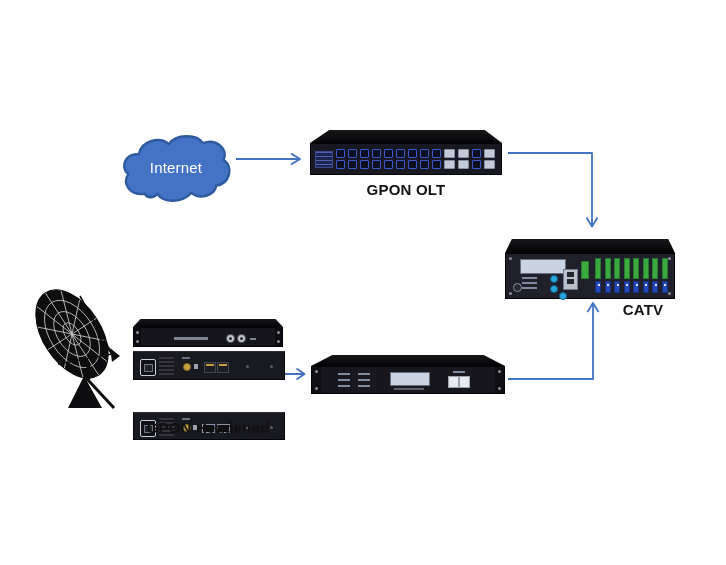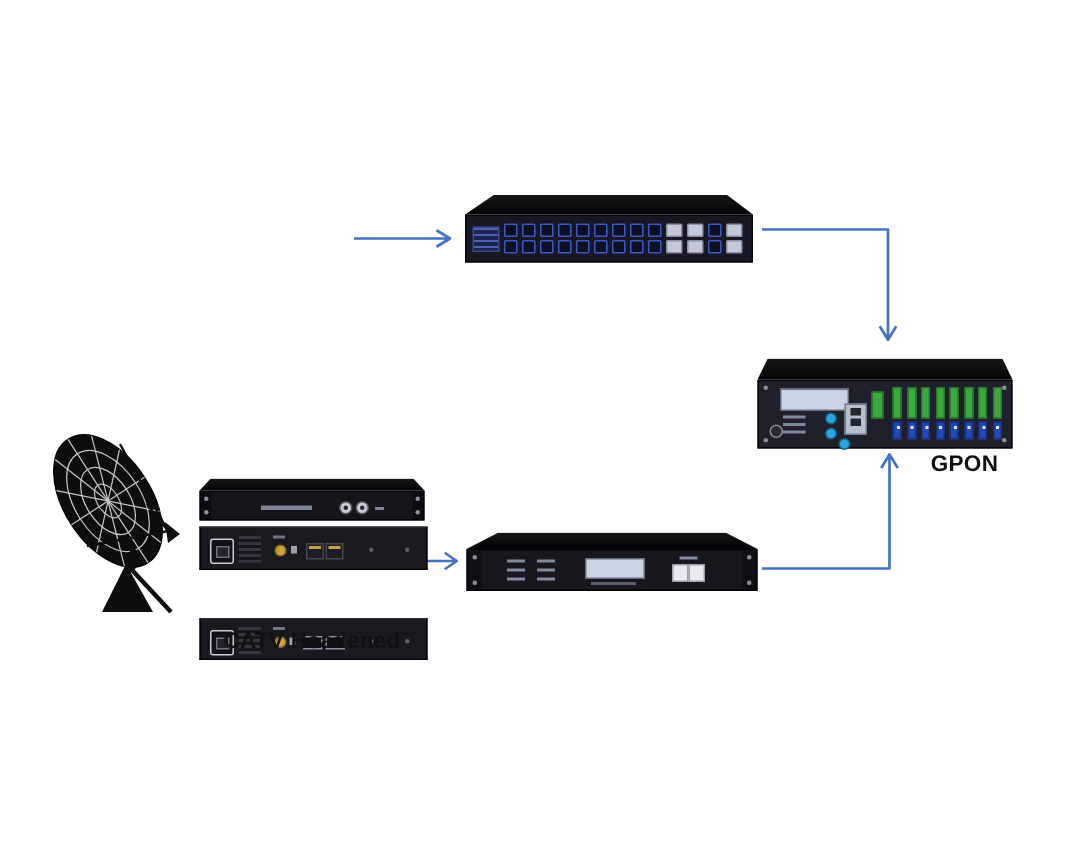--- a/index.html
+++ b/index.html
@@ -75,20 +75,28 @@
 
 <div id="canvas">
 
   <svg id="arrows" viewBox="0 0 726 565">
     <path class="arrow" d="M236,159 H300 M291,153.5 L300,159 L291,164.5"></path>
     <path class="arrow" d="M508,153 H592 V226 M586.5,217.5 L592,226.5 L597.5,217.5"></path>
     <path class="arrow" d="M284,374 H304 M296.5,368.5 L304.5,374 L296.5,379.5"></path>
     <path class="arrow" d="M508,379 H593 V304 M587.5,312 L593,303 L598.5,312"></path>
   </svg>
 
+  <div class="abs cloud-wrap">
+    <svg width="120" height="80" viewBox="0 0 116 76">
+      <path class="cloud-shape" d="M28,62 C14,64 5,52 12,43 C3,36 10,22 22,24 C24,11 42,6 51,14 C58,4 78,4 84,13
+           C97,8 109,19 104,29 C114,36 110,52 97,54 C95,64 81,68 73,61 C64,71 46,71 40,62
+           C36,67 30,66 28,62 Z"></path>
+    </svg>
+    <div class="cloud-label">Internet</div>
+  </div>
 
   <div class="abs olt">
     <div class="lid"></div>
     <div class="front">
       <div class="olt-status"></div>
       <div class="sfpcol">
           <div class="sfp"></div>
           <div class="sfp"></div>
         </div>
       <div class="sfpcol">
@@ -134,20 +142,21 @@
       <div class="sfpcol">
           <div class="sfp"></div>
           <div class="sfp"></div>
         </div>
       <div class="rjcol">
           <div class="rj45"></div>
           <div class="rj45"></div>
         </div>
     </div>
   </div>
+  <div class="abs devlabel" style="left:310px;top:181px;width:192px;">GPON OLT</div>
 
   <div class="abs edfa">
     <div class="lid"></div>
     <div class="front">
       <div class="screw" style="left:3px;top:3px;"></div>
       <div class="screw" style="right:3px;top:3px;"></div>
       <div class="screw" style="left:3px;bottom:3px;"></div>
       <div class="screw" style="right:3px;bottom:3px;"></div>
       <div class="lcd" style="left:14px;top:5px;width:44px;height:13px;"></div>
       <div class="bar" style="left:16px;top:23px;width:15px;height:2px;"></div>
@@ -191,21 +200,21 @@
             <div class="ga"></div>
             <div class="bc"></div>
           </div>
         <div class="edfa-mod">
             <div class="ga"></div>
             <div class="bc"></div>
           </div>
       </div>
     </div>
   </div>
-  <div class="abs devlabel" style="left:598px;top:301px;width:90px;">GPON</div>
+  <div class="abs devlabel" style="left:598px;top:301px;width:90px;">CATV</div>
 
   <div class="abs otx">
     <div class="lid"></div>
     <div class="front">
       <div class="ear" style="left:0;">
         <div class="screw" style="left:3px;top:3px;"></div>
           <div class="screw" style="left:3px;bottom:3px;"></div>
       </div>
       <div class="ear" style="right:0;">
         <div class="screw" style="left:3px;top:3px;"></div>
@@ -288,15 +297,15 @@
     <div class="grille"></div>
     <div class="bar" style="left:48px;top:5px;width:8px;height:1.5px;background:#6f7585;"></div>
     <div class="gold" style="left:49px;top:11px;"></div>
     <div class="bar" style="left:59px;top:12px;width:4px;height:5px;background:#9aa0ae;"></div>
     <div class="sfp-dark" style="left:68px;top:11px;"></div>
     <div class="sfp-dark" style="left:83px;top:11px;"></div>
     <div class="mini-dot" style="left:112px;top:13px;"></div>
     <div class="mini-dot" style="left:136px;top:13px;"></div>
   </div>
 
-  <div class="abs devlabel" style="left:123px;top:419px;width:170px;">CATV Headened</div>
+  <div class="abs devlabel" style="left:123px;top:419px;width:170px;">GPON Headened</div>
 
 </div>
 
 </body></html>

